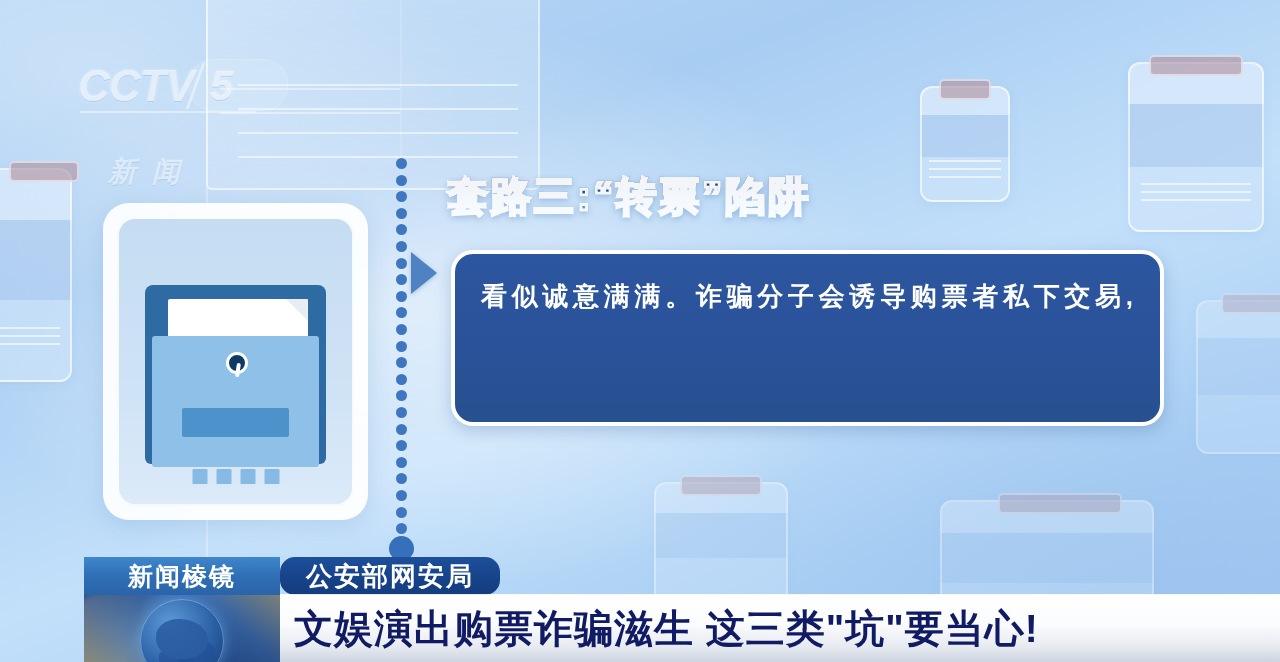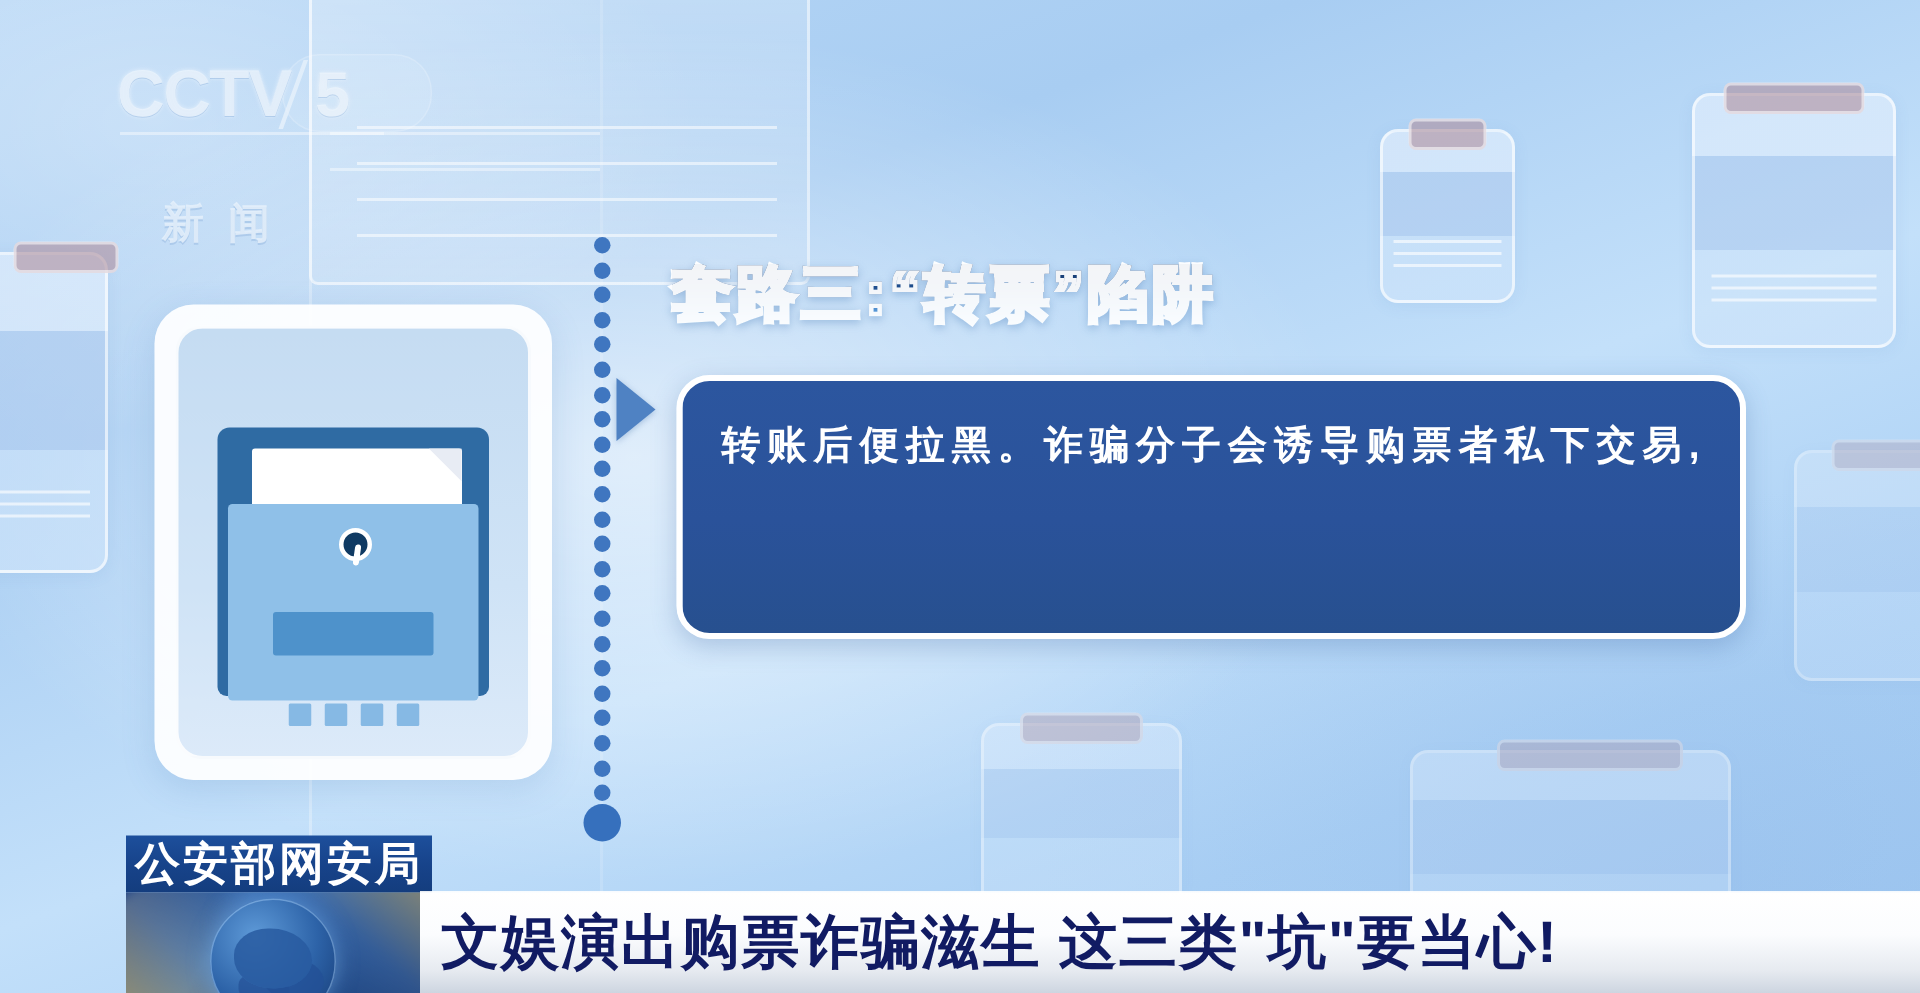--- a/index.html
+++ b/index.html
@@ -120,25 +120,26 @@
     position: absolute;
     top: 0; bottom: 0;
     width: 2px;
     background: rgba(255,255,255,0.30);
   }
 
   
   .logo {
     position: absolute;
     left: 78px;
-    top: 36px;
+    top: 59px;
     width: 210px;
     height: 94px;
     opacity: 0.60;
     user-select: none;
+    font-style: italic;
   }
   .logo .cctv {
     position: absolute;
     left: 0; top: 2px;
     font-size: 44px;
     font-weight: 700;
     letter-spacing: -1px;
     color: rgba(255,255,255,0.88);
     text-shadow:
       0 1px 0 rgba(120,160,210,0.55),
@@ -378,23 +379,24 @@
     font-weight: 700;
     letter-spacing: 2px;
     box-sizing: border-box;
   }
   .chy-box.light {
     width: 196px;
     font-size: 25px;
     background: linear-gradient(180deg, #3f86cc 0%, #2f6fb5 50%, #2a64a8 100%);
   }
   .chy-box.dark {
-    width: 204px;
-    font-size: 30px;
+    width: 220px;
+    font-size: 26px;
     background: linear-gradient(180deg, #1d4f9c 0%, #17438a 52%, #143d7e 100%);
+    border-radius: 15px;
   }
 
   
   .globe-box {
     position: absolute;
     left: 84px;
     top: 595px;
     width: 196px;
     height: 67px;
     overflow: hidden;
@@ -576,24 +578,25 @@
       <i style="top: 332px;"></i>
       <i style="top: 348.6px;"></i>
       <i style="top: 365.2px;"></i>
     </div>
   <div class="dot-end"></div>
   <div class="arrow"></div>
 
   <div class="heading">套路三:“转票”陷阱</div>
 
   <div class="panel">
-    <p>转账后便拉黑。诈骗分子会诱导购票者私下交易,</p>
+    <p>看似诚意满满。诈骗分子会诱导购票者私下交易,</p>
   </div>
 
   <div class="chyron-row">
+    <div class="chy-box light">新闻棱镜</div>
     <div class="chy-box dark">公安部网安局</div>
   </div>
 
   <div class="globe-box">
     <span class="swirl-a"></span>
     <span class="swirl-b"></span>
     <span class="sphere"></span>
     <span class="meridian"></span>
   </div>
 

